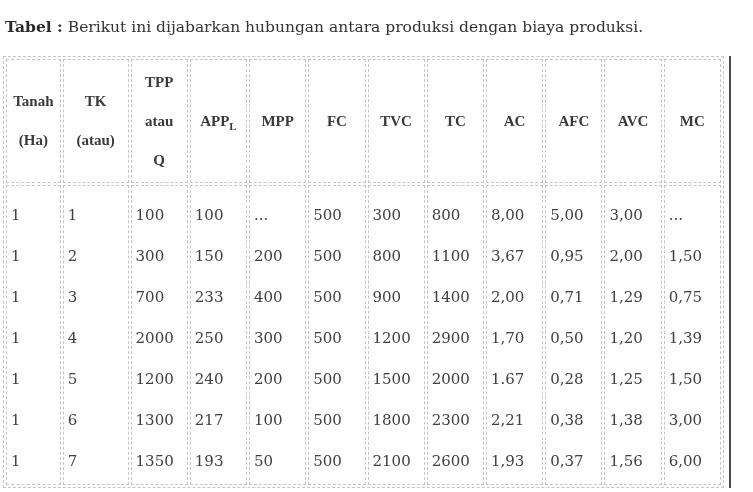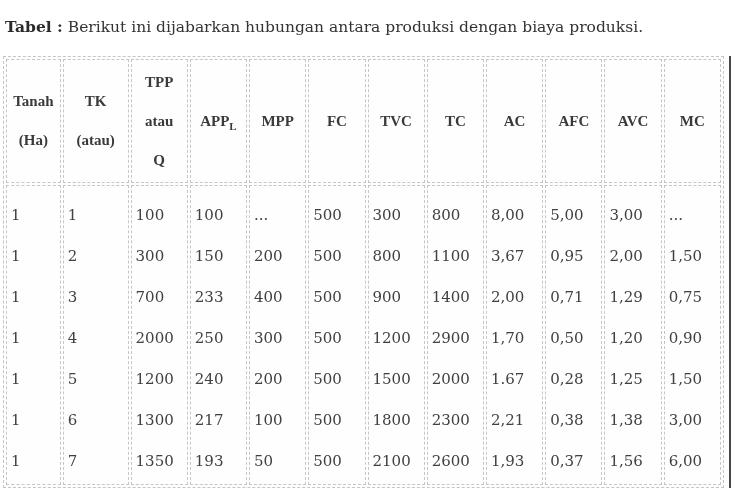--- a/index.html
+++ b/index.html
@@ -226,21 +226,21 @@
               <span class="ln">1,29</span>
               <span class="ln">1,20</span>
               <span class="ln">1,25</span>
               <span class="ln">1,38</span>
               <span class="ln">1,56</span>
             </td>
           <td>
               <span class="ln">...</span>
               <span class="ln">1,50</span>
               <span class="ln">0,75</span>
-              <span class="ln">0,90</span>
+              <span class="ln">1,39</span>
               <span class="ln">1,50</span>
               <span class="ln">3,00</span>
               <span class="ln">6,00</span>
             </td>
         </tr>
       </tbody>
     </table>
     <div class="right-rule"></div>
   </div>
 

